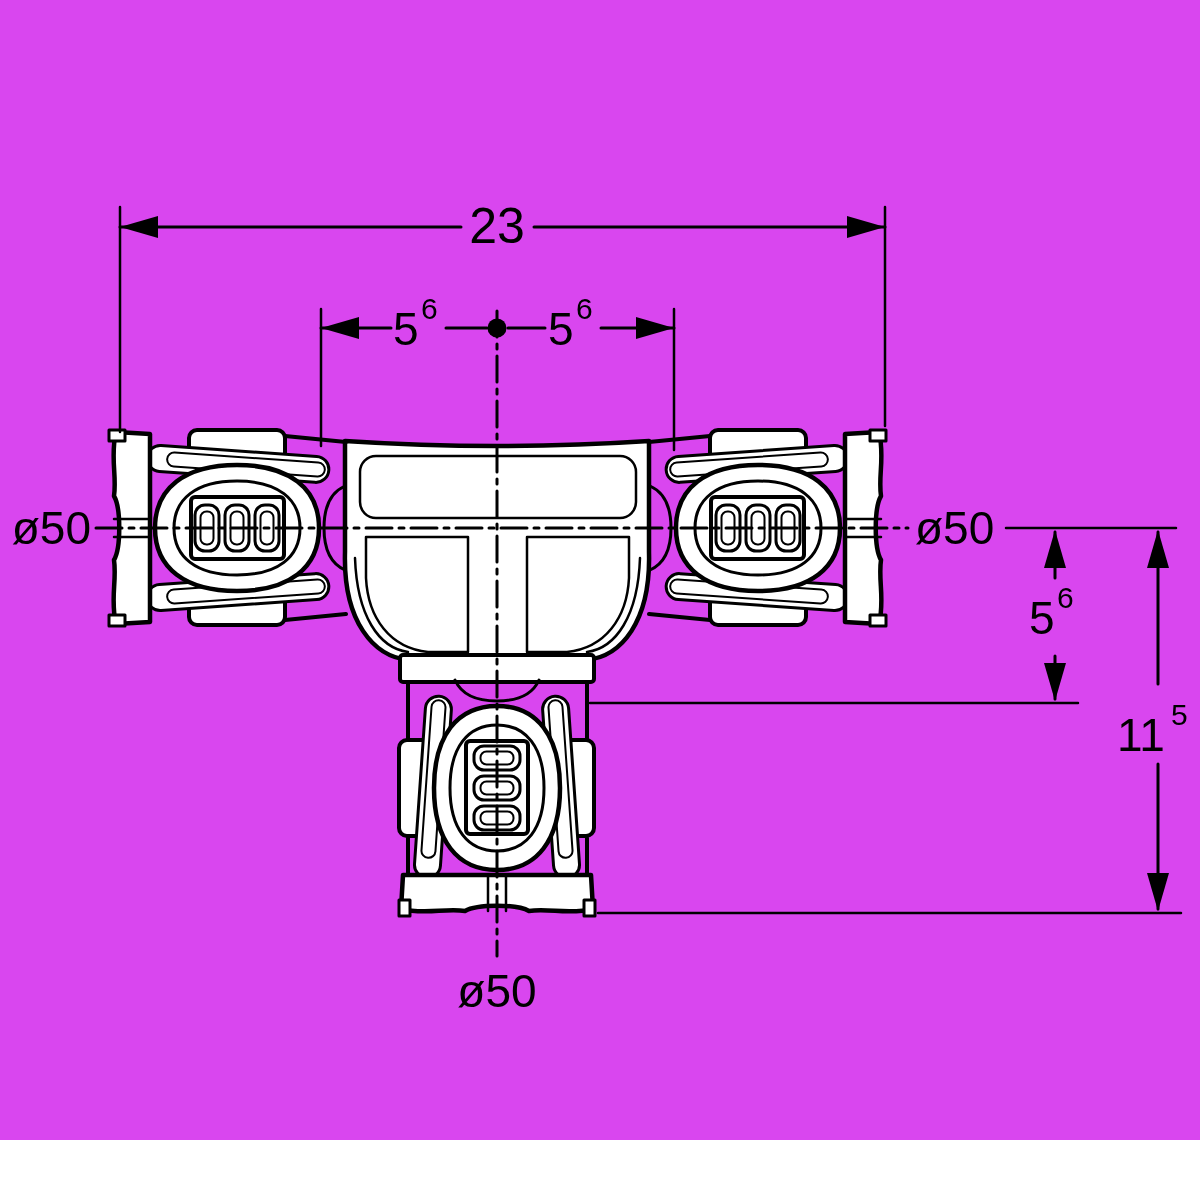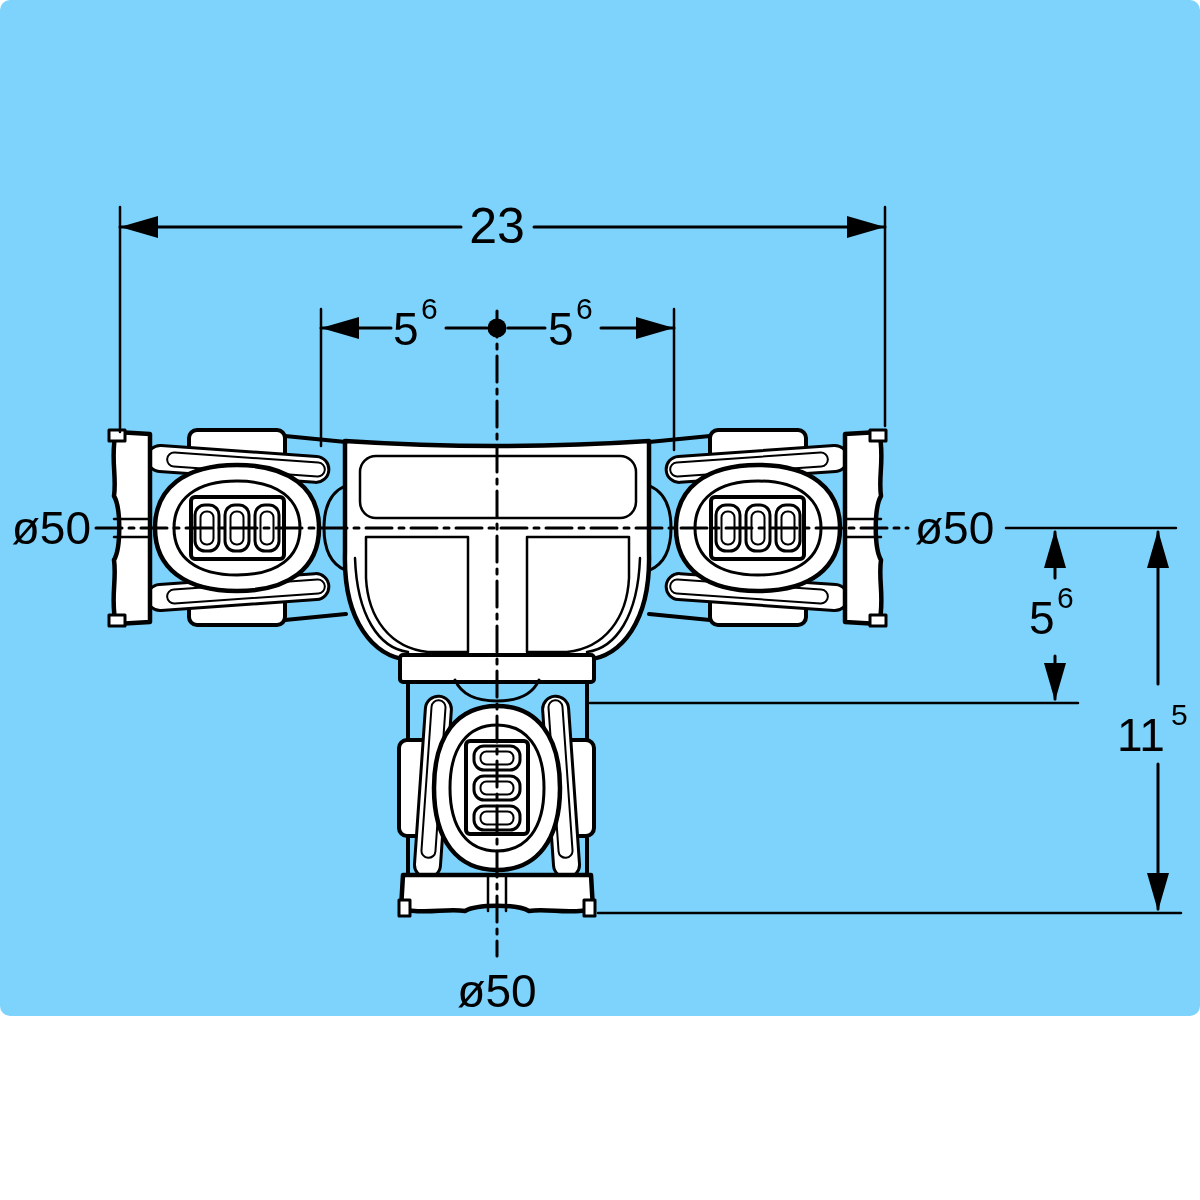--- a/index.html
+++ b/index.html
@@ -1,16 +1,16 @@
 <!DOCTYPE html>
 <html><head>
 <meta charset="utf-8">
 <style>
   html,body{margin:0;padding:0;background:#fff;}
-  .canvas{width:1200px;height:1016px;background:#7dd3fc;position:relative;overflow:hidden;border-radius:10px;}
+  .canvas{width:1200px;height:1140px;background:#d946ef;position:relative;overflow:hidden;}
   svg{display:block;}
   .s2{stroke:#000;stroke-width:2;fill:none;}
   .s25{stroke:#000;stroke-width:2.5;fill:none;}
   .s3{stroke:#000;stroke-width:3;fill:none;}
   .s4{stroke:#000;stroke-width:4;fill:none;}
   .s45{stroke:#000;stroke-width:4.5;fill:none;}
   .white{fill:#ffffff;}
   .dimline{stroke:#000;stroke-width:3;fill:none;}
   .extline{stroke:#000;stroke-width:2.5;fill:none;}
   .arrow{fill:#000;stroke:none;}

